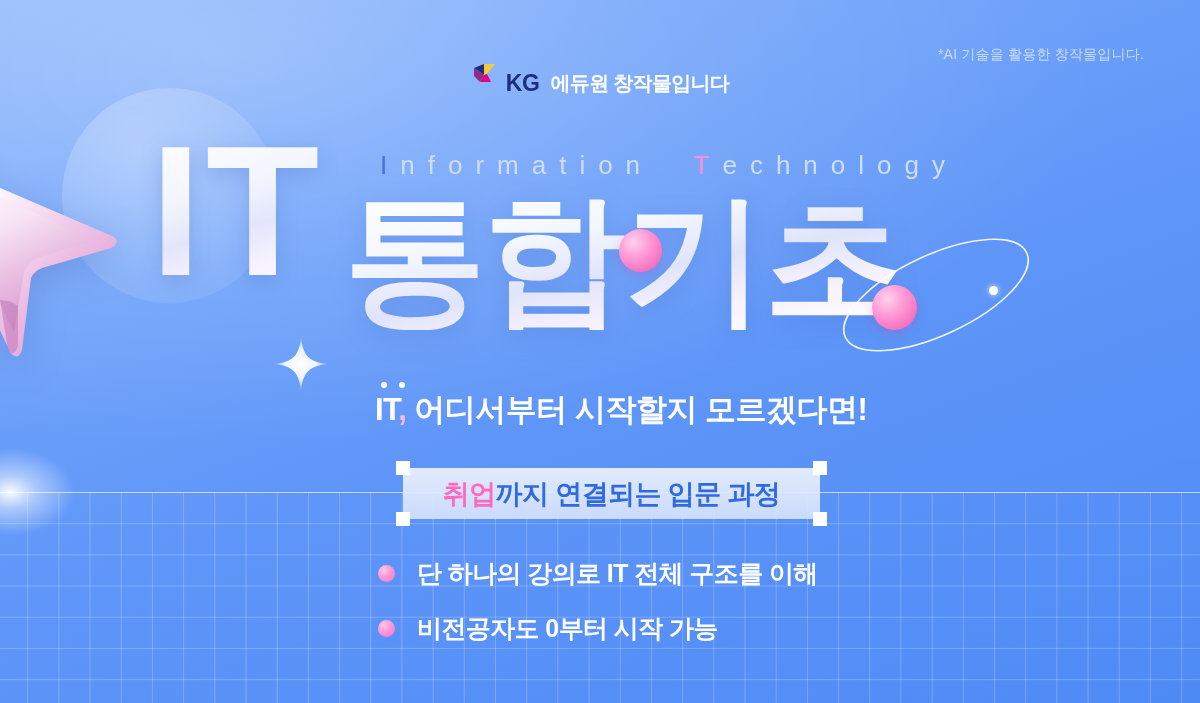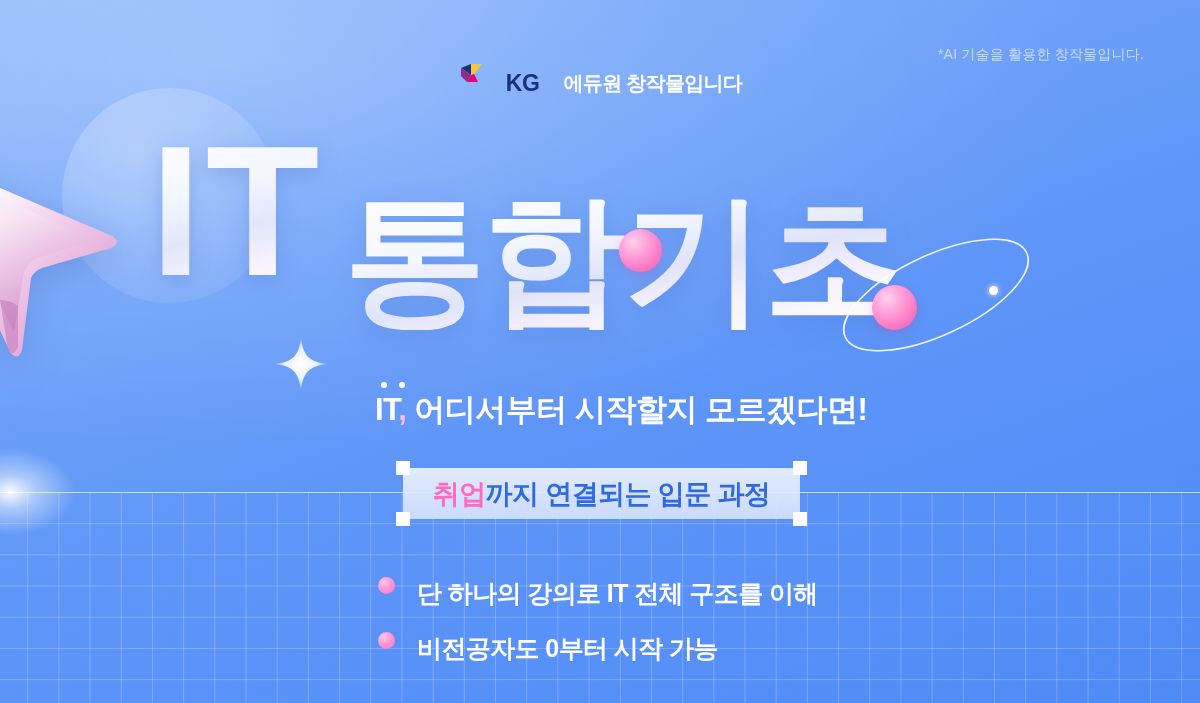--- a/index.html
+++ b/index.html
@@ -50,21 +50,21 @@
     position:absolute;left:-86px;top:150px;width:212px;height:220px;
     filter:drop-shadow(0 10px 18px rgba(60,90,170,0.28));
     pointer-events:none;
   }
   
   .sparkle{position:absolute;pointer-events:none;}
   #sparkle1{left:274px;top:337px;width:54px;height:54px;}
   
   .logo-row{
     position:absolute;left:0;right:0;top:66px;height:34px;
-    display:flex;align-items:center;justify-content:center;gap:24px;
+    display:flex;align-items:center;justify-content:center;gap:11px;
   }
   .kg-mark{position:relative;width:26px;height:26px;margin-right:-2px;margin-top:-16px;}
   .kg-text{
     font-size:23px;font-weight:700;color:#1b2f7a;letter-spacing:-0.4px;
     line-height:1;
   }
   .brand-text{
     font-size:20px;font-weight:700;color:#ffffff;letter-spacing:-0.7px;line-height:1;
   }
   
@@ -121,40 +121,40 @@
     display:inline-block;width:6px;height:6px;border-radius:50%;
     background:#ffffff;margin-right:12px;
   }
   .subtitle{
     position:absolute;left:375px;top:389px;
     font-size:31px;font-weight:700;color:#ffffff;letter-spacing:-0.5px;
     white-space:nowrap;
   }
   .subtitle .comma{color:#ffb7e0;}
   
-  .badge-wrap{position:absolute;left:403px;top:468px;width:397px;height:51px;}
+  .badge-wrap{position:absolute;left:403px;top:468px;width:397px;height:51px;padding-left:20px;}
   .badge-panel{
     position:absolute;inset:0;
     background:linear-gradient(180deg, rgba(236,242,255,0.93) 0%, rgba(214,226,252,0.90) 100%);
     display:flex;align-items:center;justify-content:center;
   }
   .badge-text{
     font-size:27px;font-weight:700;letter-spacing:-0.6px;color:#2f6ae0;white-space:nowrap;
   }
   .badge-text .hl{color:#ff69c0;}
   .handle{
     position:absolute;width:14px;height:14px;background:#ffffff;
   }
   .handle.tl{left:-7px;top:-7px;}
   .handle.tr{right:-7px;top:-7px;}
   .handle.bl{left:-7px;bottom:-7px;}
   .handle.br{right:-7px;bottom:-7px;}
   
   .bullets{position:absolute;left:378px;top:557px;}
-  .bullet-row{display:flex;gap:22px;margin-bottom:22px;margin-top:20px;}
+  .bullet-row{display:flex;align-items:center;gap:22px;margin-bottom:22px;}
   .bullet-dot{
     width:17px;height:17px;border-radius:50%;flex:0 0 auto;
     background:radial-gradient(circle at 34% 30%, #ffc9e8 0%, #ff97d6 45%, #f575c0 100%);
   }
   .bullet-text{
     font-size:25px;font-weight:700;color:#ffffff;letter-spacing:-0.6px;white-space:nowrap;
   }
 </style>
 </head>
 <body>
@@ -210,20 +210,23 @@
         <path d="M13 13 L16 12 L20 20 L9 20 Z" fill="#e6007e"></path>
         <path d="M3 6 L13 13 L9 20 L3 14 Z" fill="#8e2d8c"></path>
       </svg>
     </span>
     <span class="kg-text">KG</span>
     <span class="brand-text">에듀원 창작물입니다</span>
   </div>
 
   <div class="ai-note">*AI 기술을 활용한 창작물입니다.</div>
 
+  <div class="it-eng">
+    <span class="i-blue">I</span><span>nformation</span>&nbsp;&nbsp;<span class="t-pink">T</span><span>echnology</span>
+  </div>
 
   <div class="big-it">IT</div>
 
   <div class="kr-head">통합기초</div>
 
   <div class="sphere" id="sphere1"></div>
   <div class="orbit">
     <svg viewBox="0 0 220 154" width="220" height="154" aria-hidden="true">
       <ellipse cx="110" cy="77" rx="100" ry="40" fill="none" stroke="#ffffff" stroke-width="1.6" opacity="0.9" transform="rotate(-25 110 77)"></ellipse>
     </svg>

